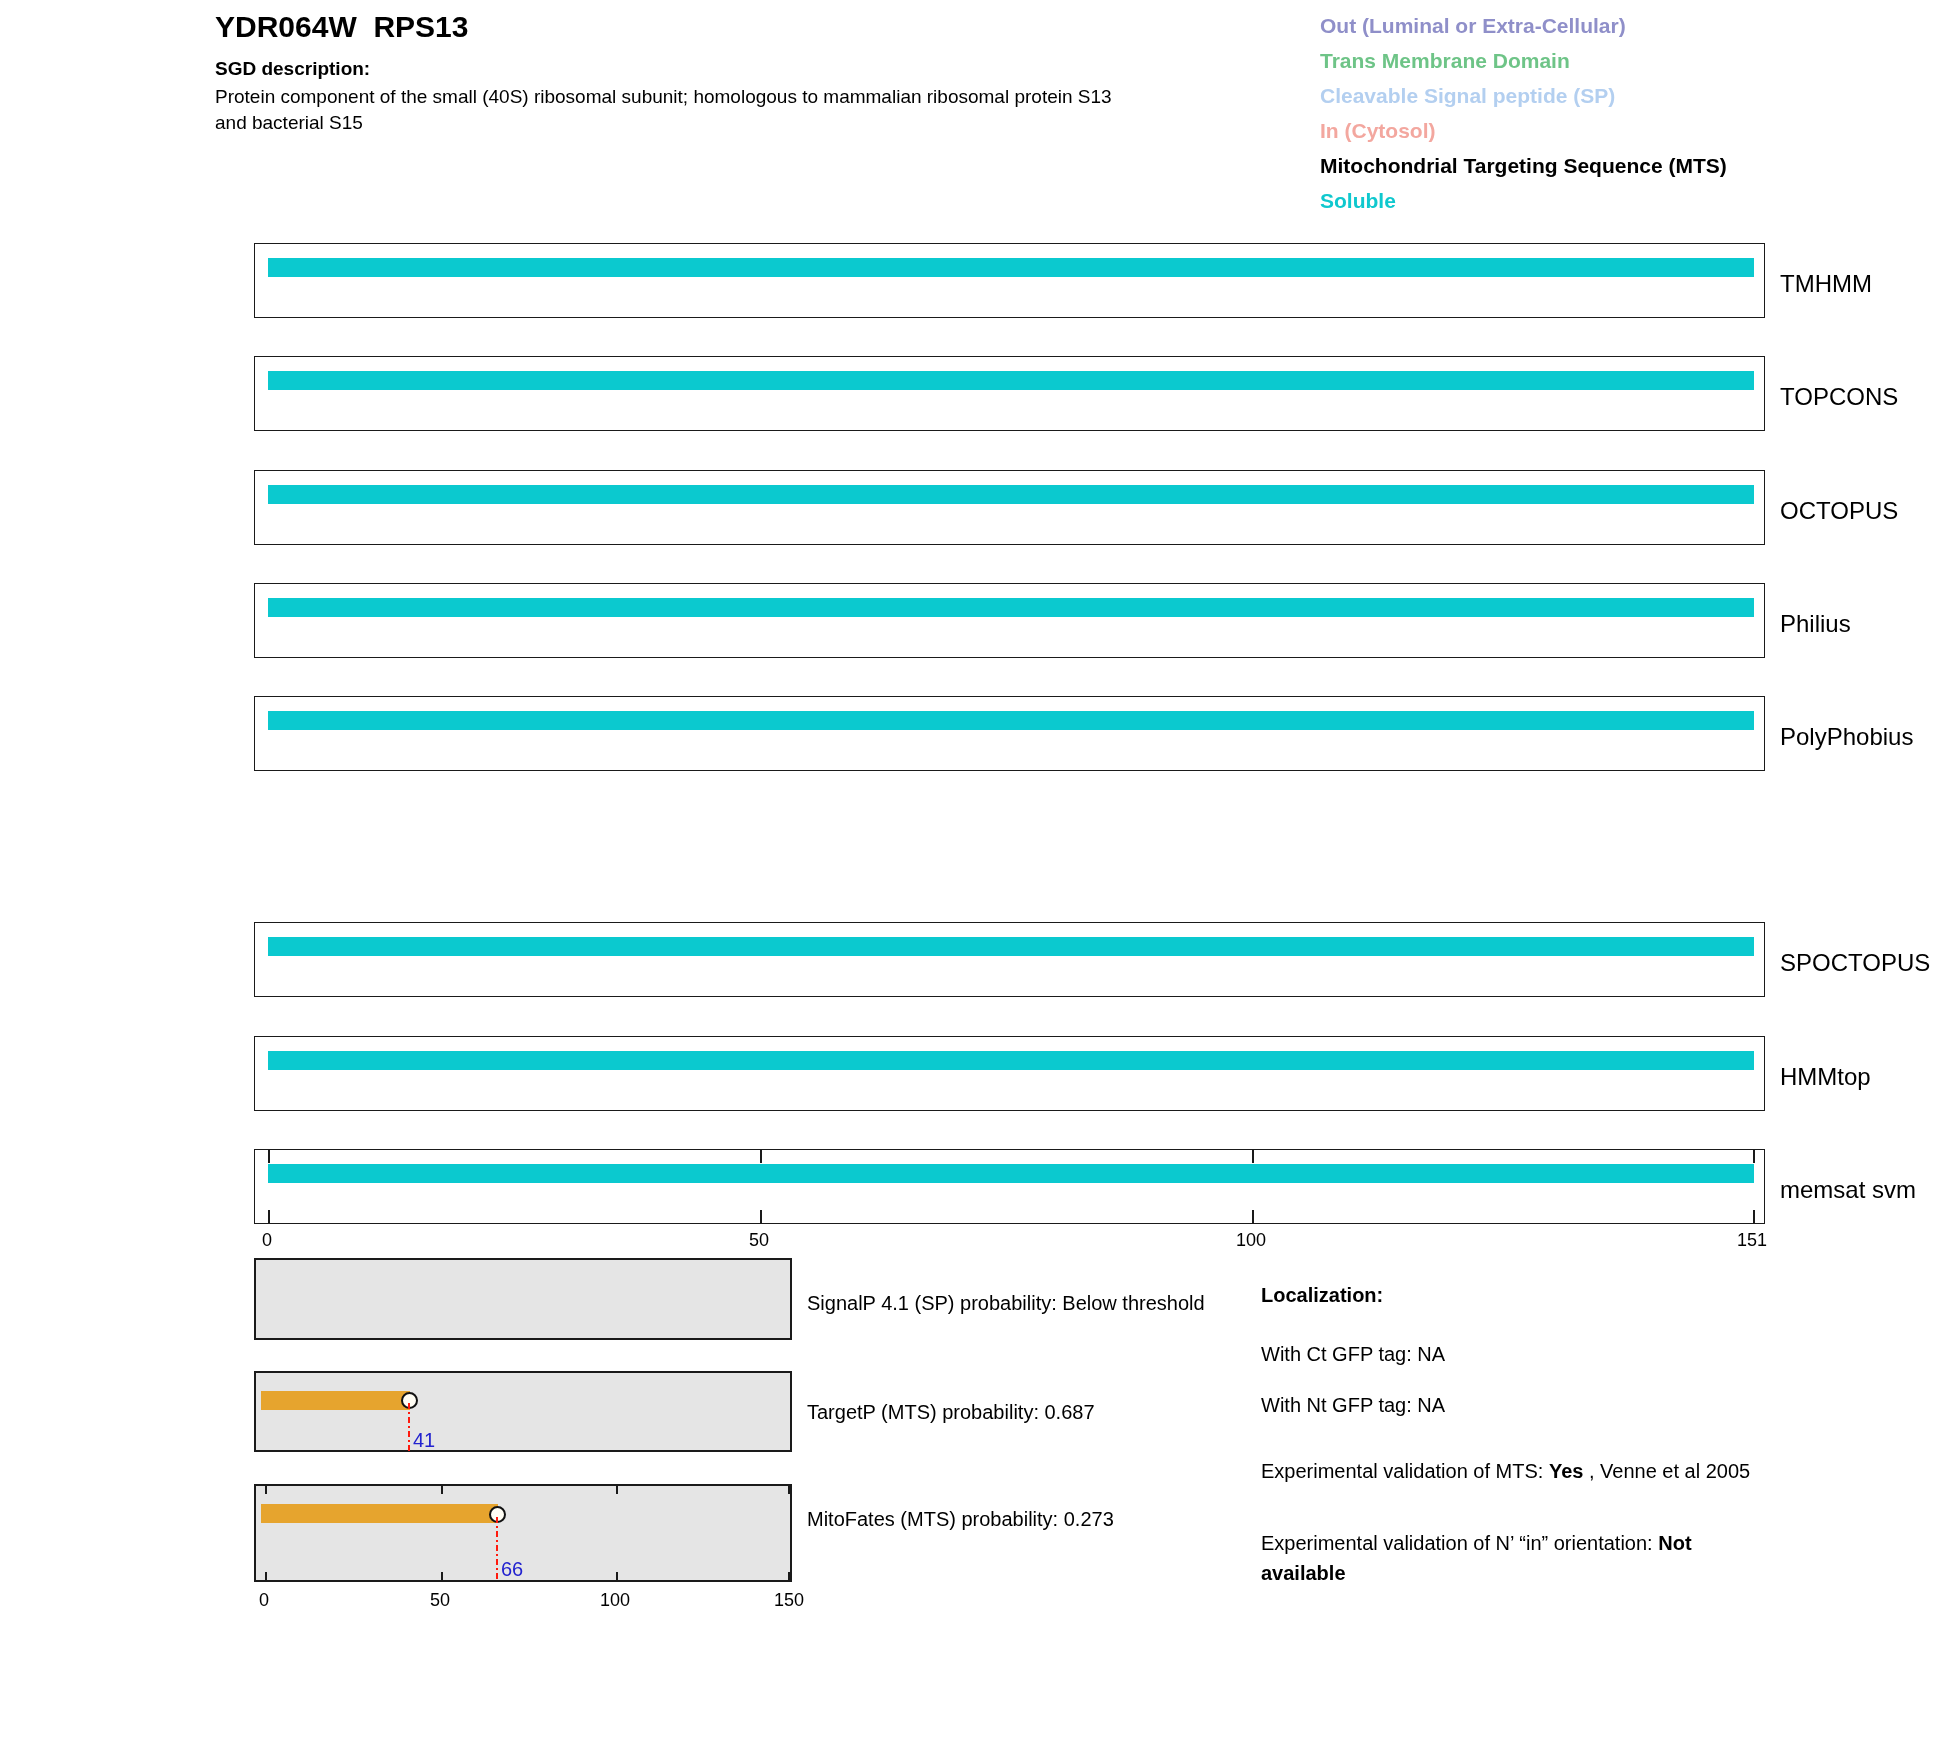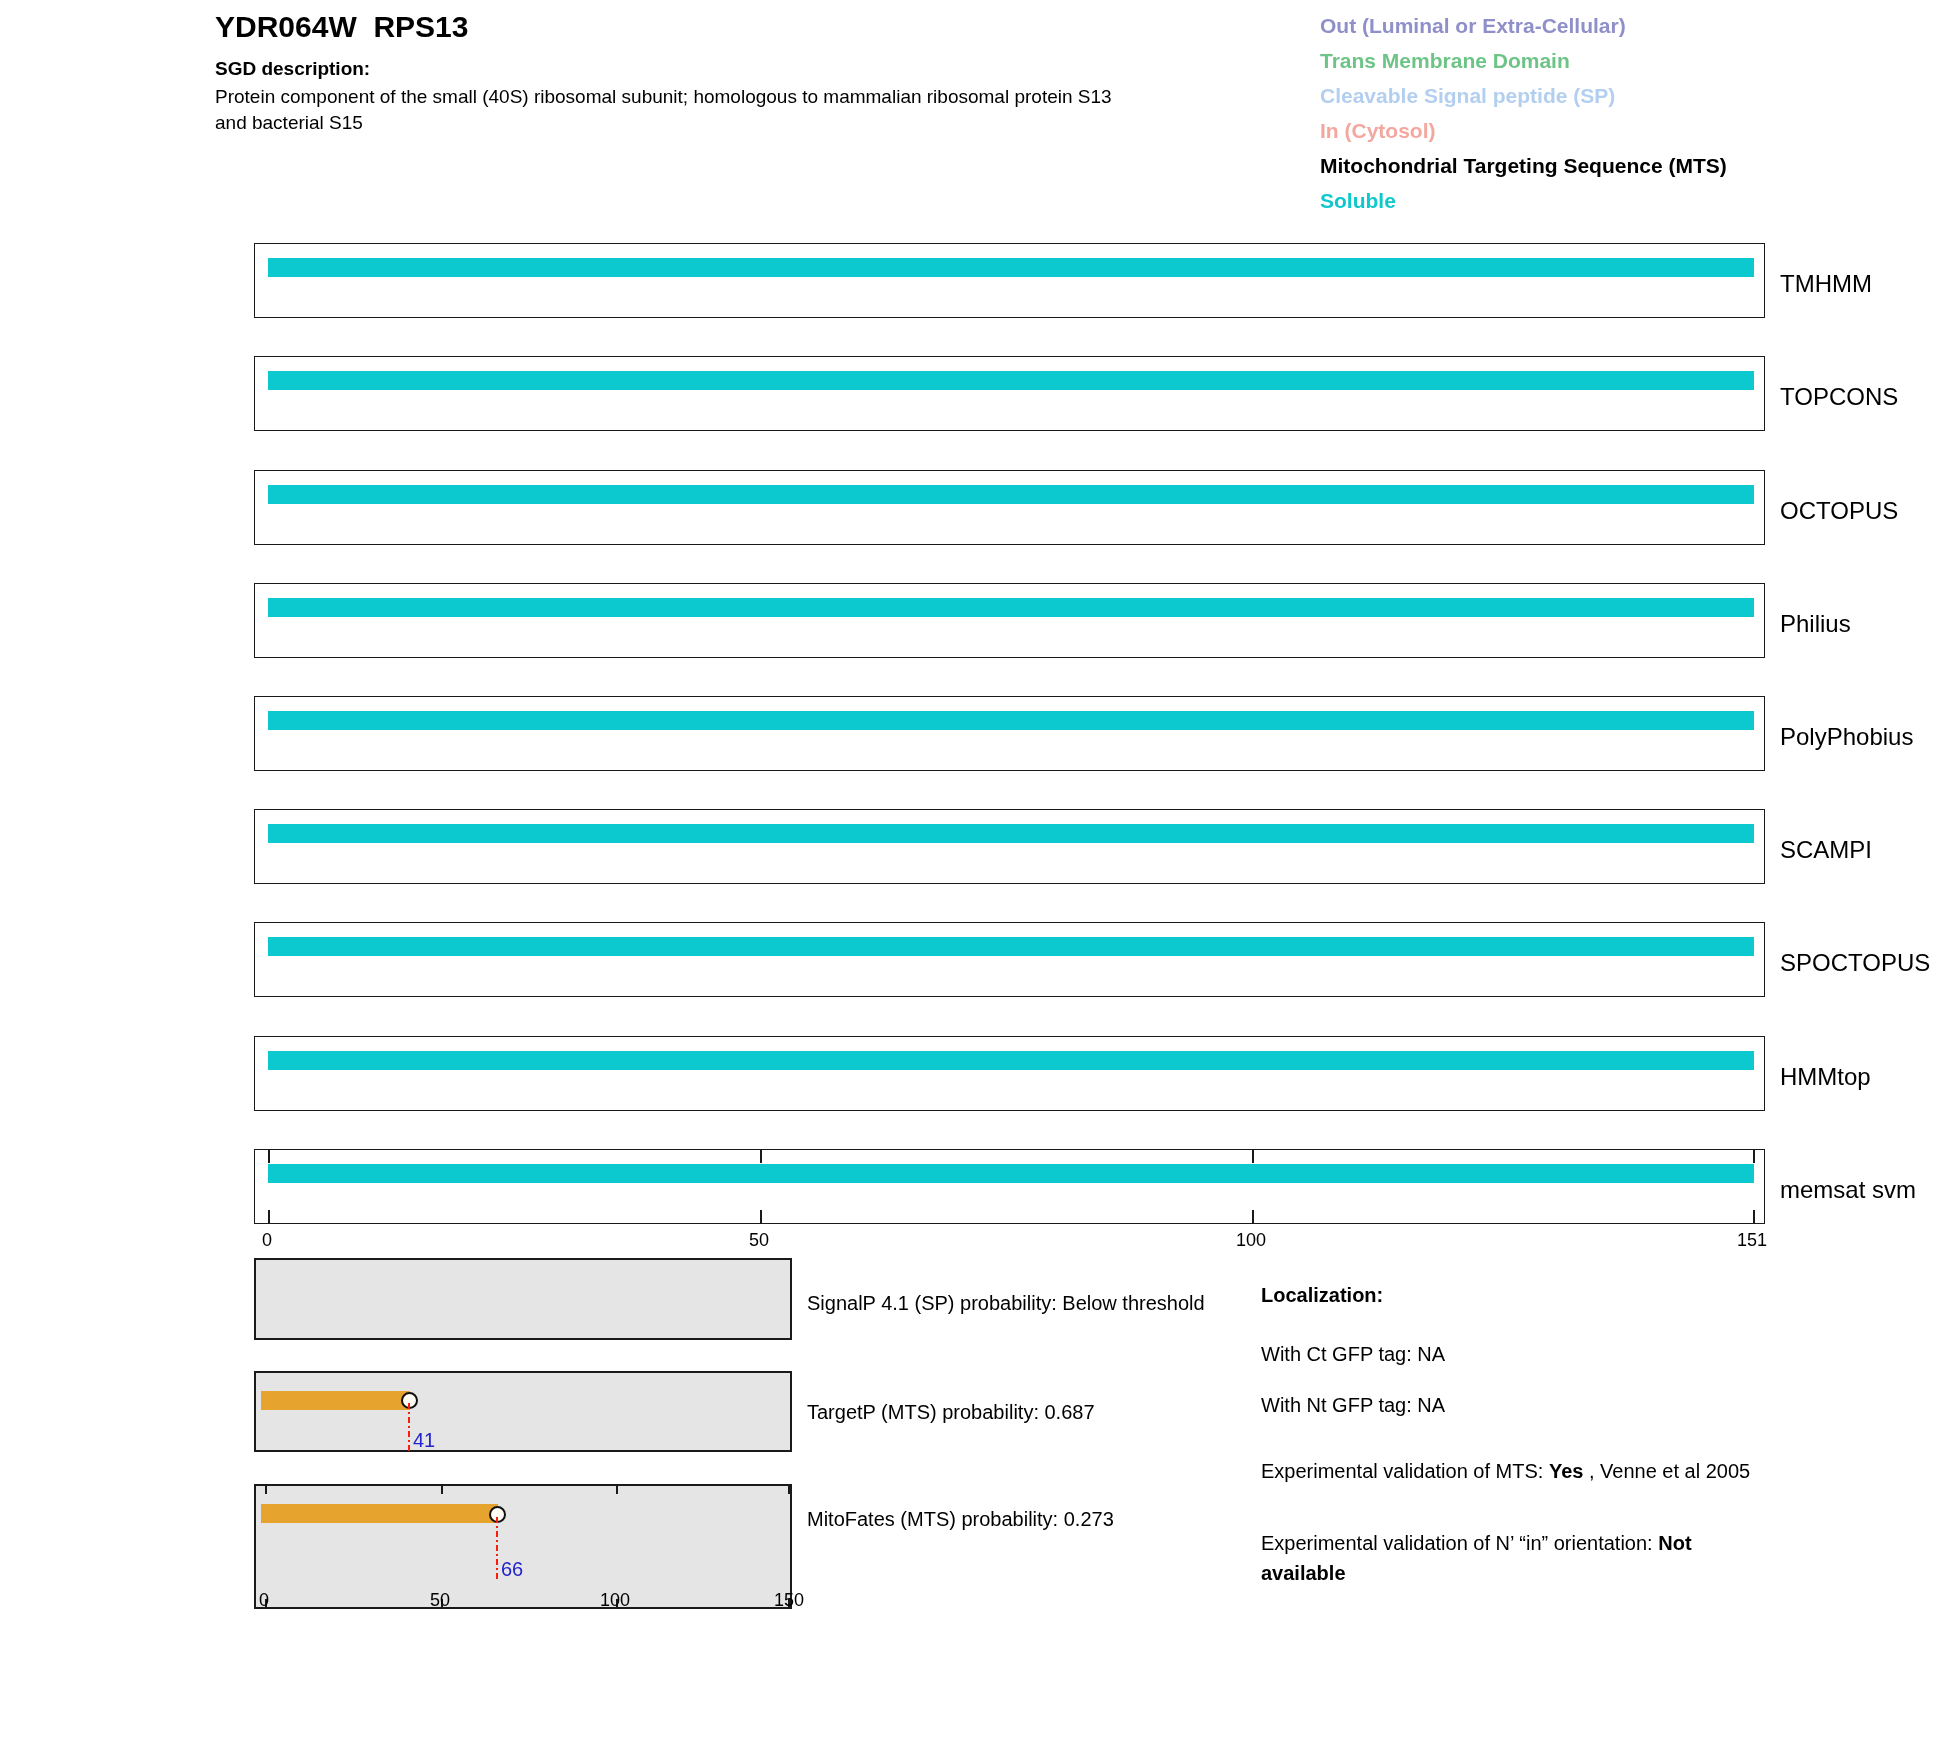--- a/index.html
+++ b/index.html
@@ -82,24 +82,20 @@
     <div class="tlabel">OCTOPUS</div>
   </div>
   <div class="trow" style="top:583px">
     <div class="tbar"></div>
     <div class="tlabel">Philius</div>
   </div>
   <div class="trow" style="top:696px">
     <div class="tbar"></div>
     <div class="tlabel">PolyPhobius</div>
   </div>
-  <div class="trow" style="top:809px">
-    <div class="tbar"></div>
-    <div class="tlabel">SCAMPI</div>
-  </div>
   <div class="trow" style="top:922px">
     <div class="tbar"></div>
     <div class="tlabel">SPOCTOPUS</div>
   </div>
   <div class="trow" style="top:1036px">
     <div class="tbar"></div>
     <div class="tlabel">HMMtop</div>
   </div>
   <div class="trow" style="top:1149px">
     <div class="tbar"></div>
@@ -125,21 +121,21 @@
   <div class="plabel" style="top:1292px">SignalP 4.1 (SP) probability: Below threshold</div>
 
   <div class="pbox" style="top:1371px;height:81px">
     <div class="obar" style="left:5px;top:18px;width:149px;height:19px"></div>
     <div class="vline" style="left:152px;top:30px;height:49px"></div>
     <div class="marker" style="left:145px;top:19px"></div>
     <div class="cs" style="left:157px;top:56px">41</div>
   </div>
   <div class="plabel" style="top:1401px">TargetP (MTS) probability: 0.687</div>
 
-  <div class="pbox" style="top:1484px;height:125px">
+  <div class="pbox" style="top:1484px;height:98px">
     <div class="ptick" style="left:9px;top:0"></div>
     <div class="ptick" style="left:185px;top:0"></div>
     <div class="ptick" style="left:360px;top:0"></div>
     <div class="ptick" style="left:532px;top:0"></div>
     <div class="ptick b" style="left:9px"></div>
     <div class="ptick b" style="left:185px"></div>
     <div class="ptick b" style="left:360px"></div>
     <div class="ptick b" style="left:532px"></div>
     <div class="obar" style="left:5px;top:18px;width:237px;height:19px"></div>
     <div class="vline" style="left:240px;top:31px;height:64px"></div>

